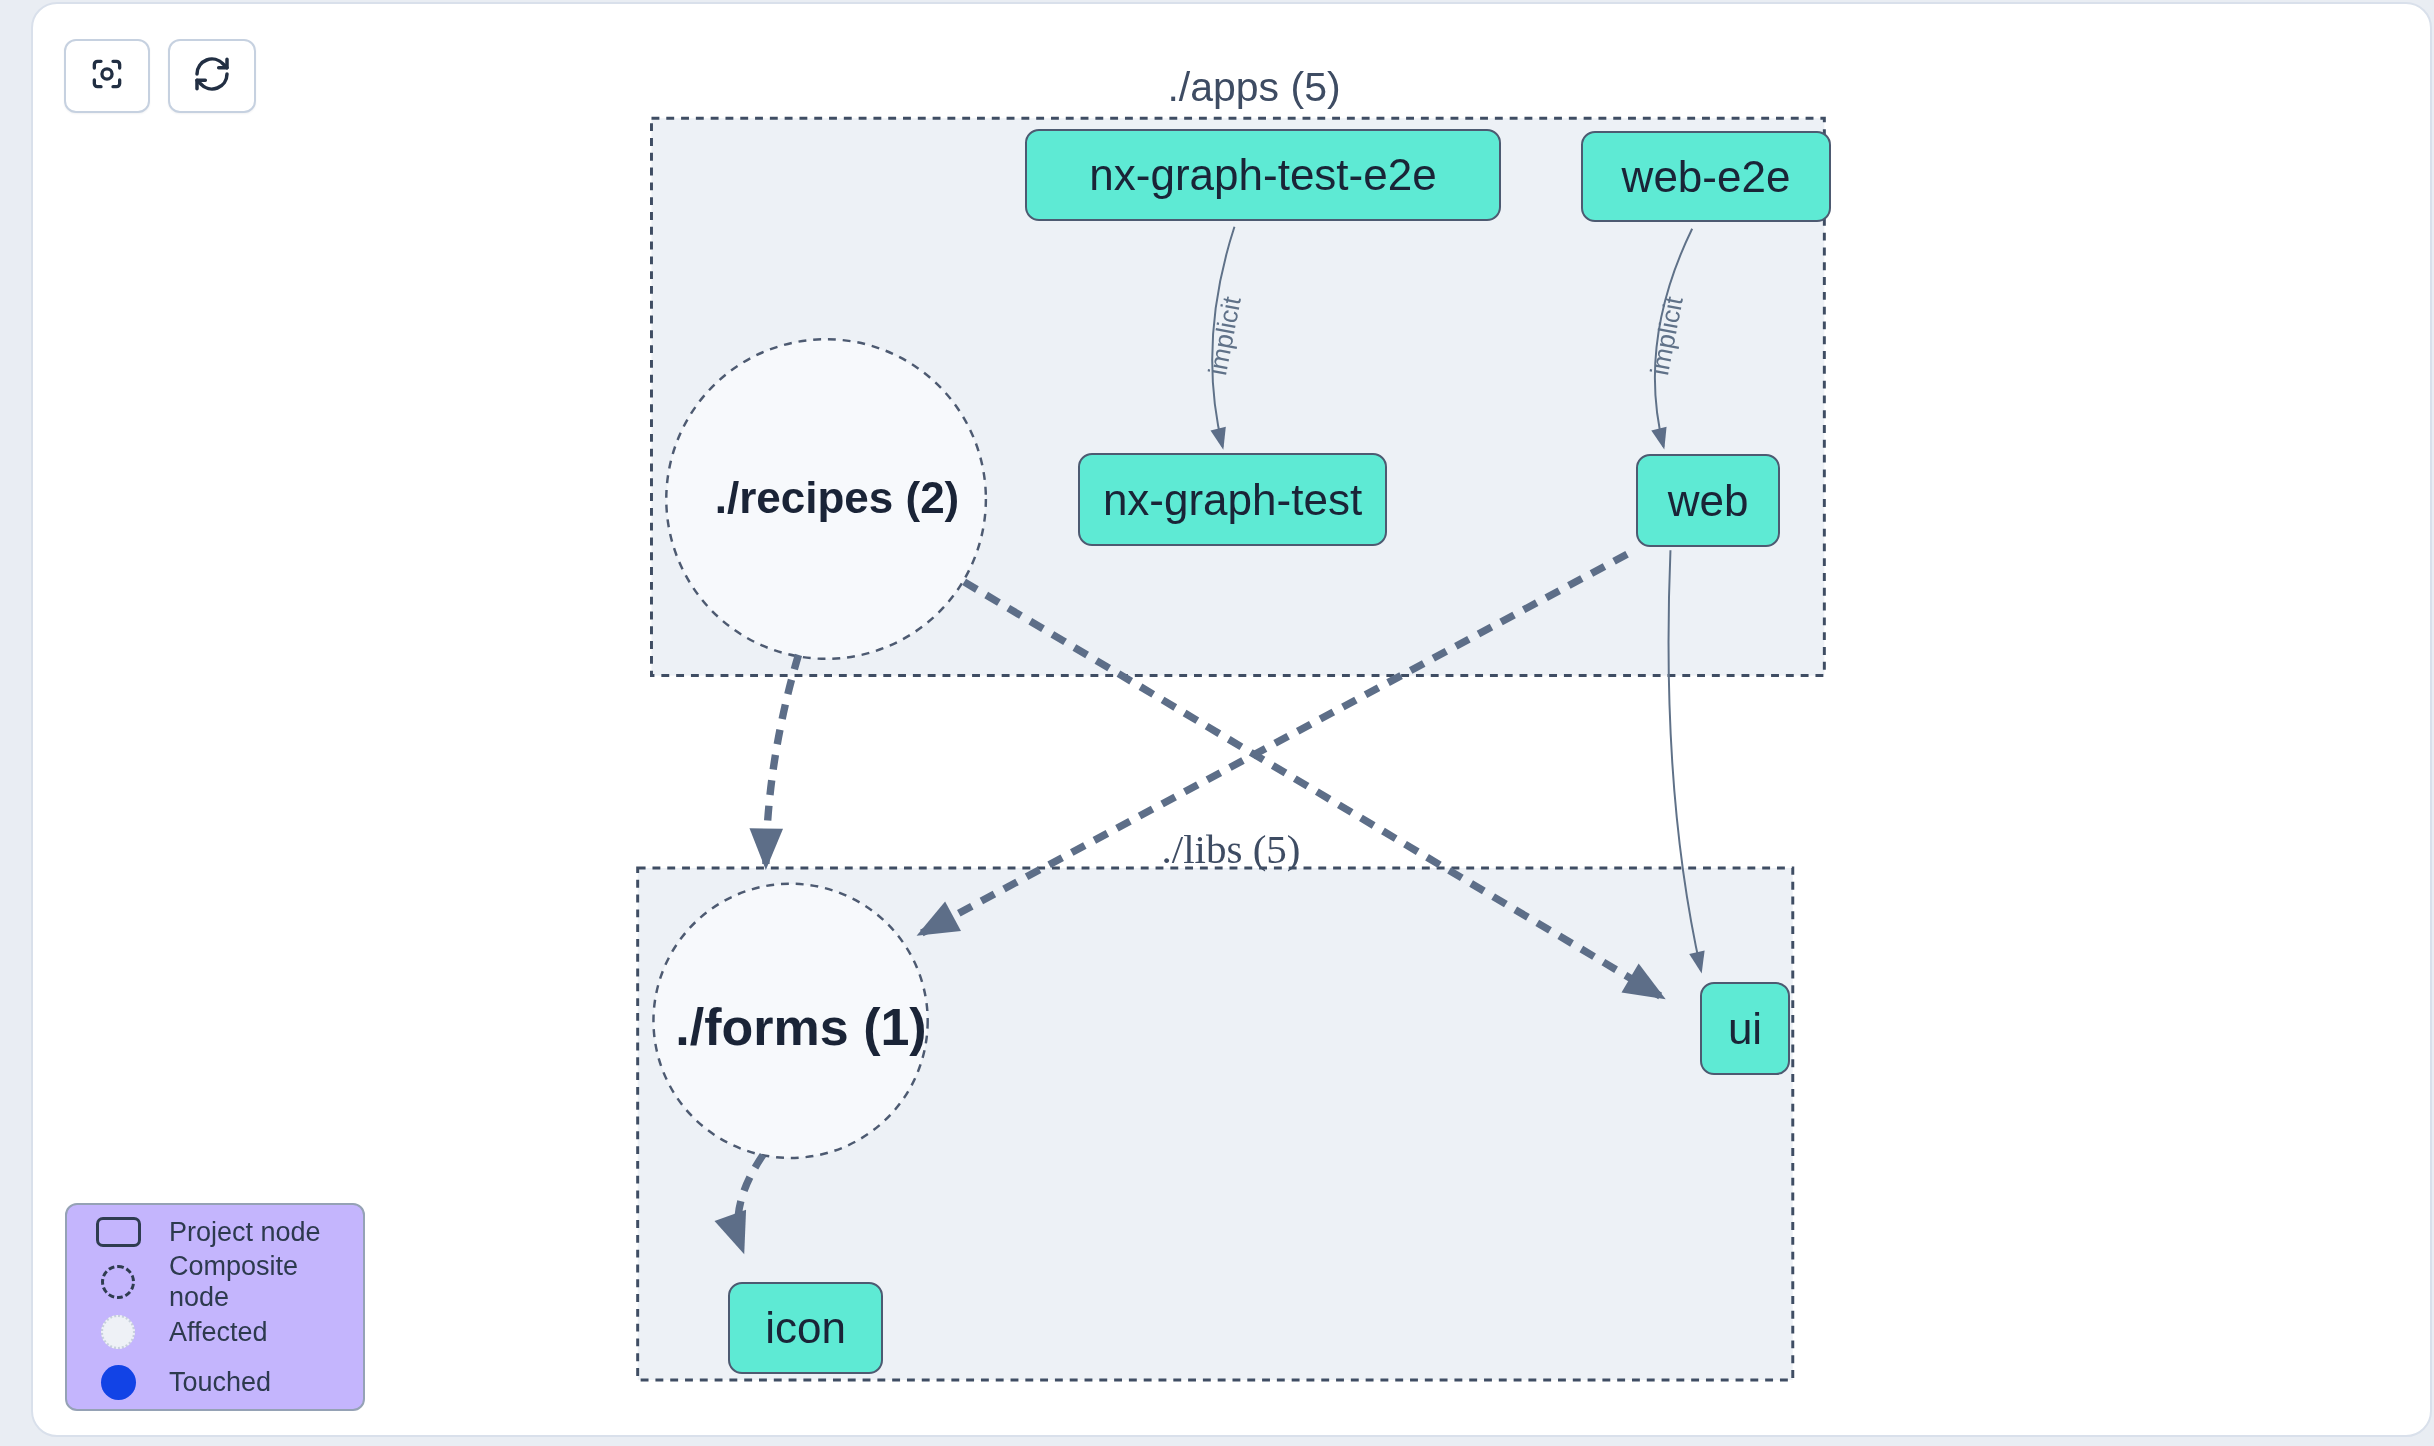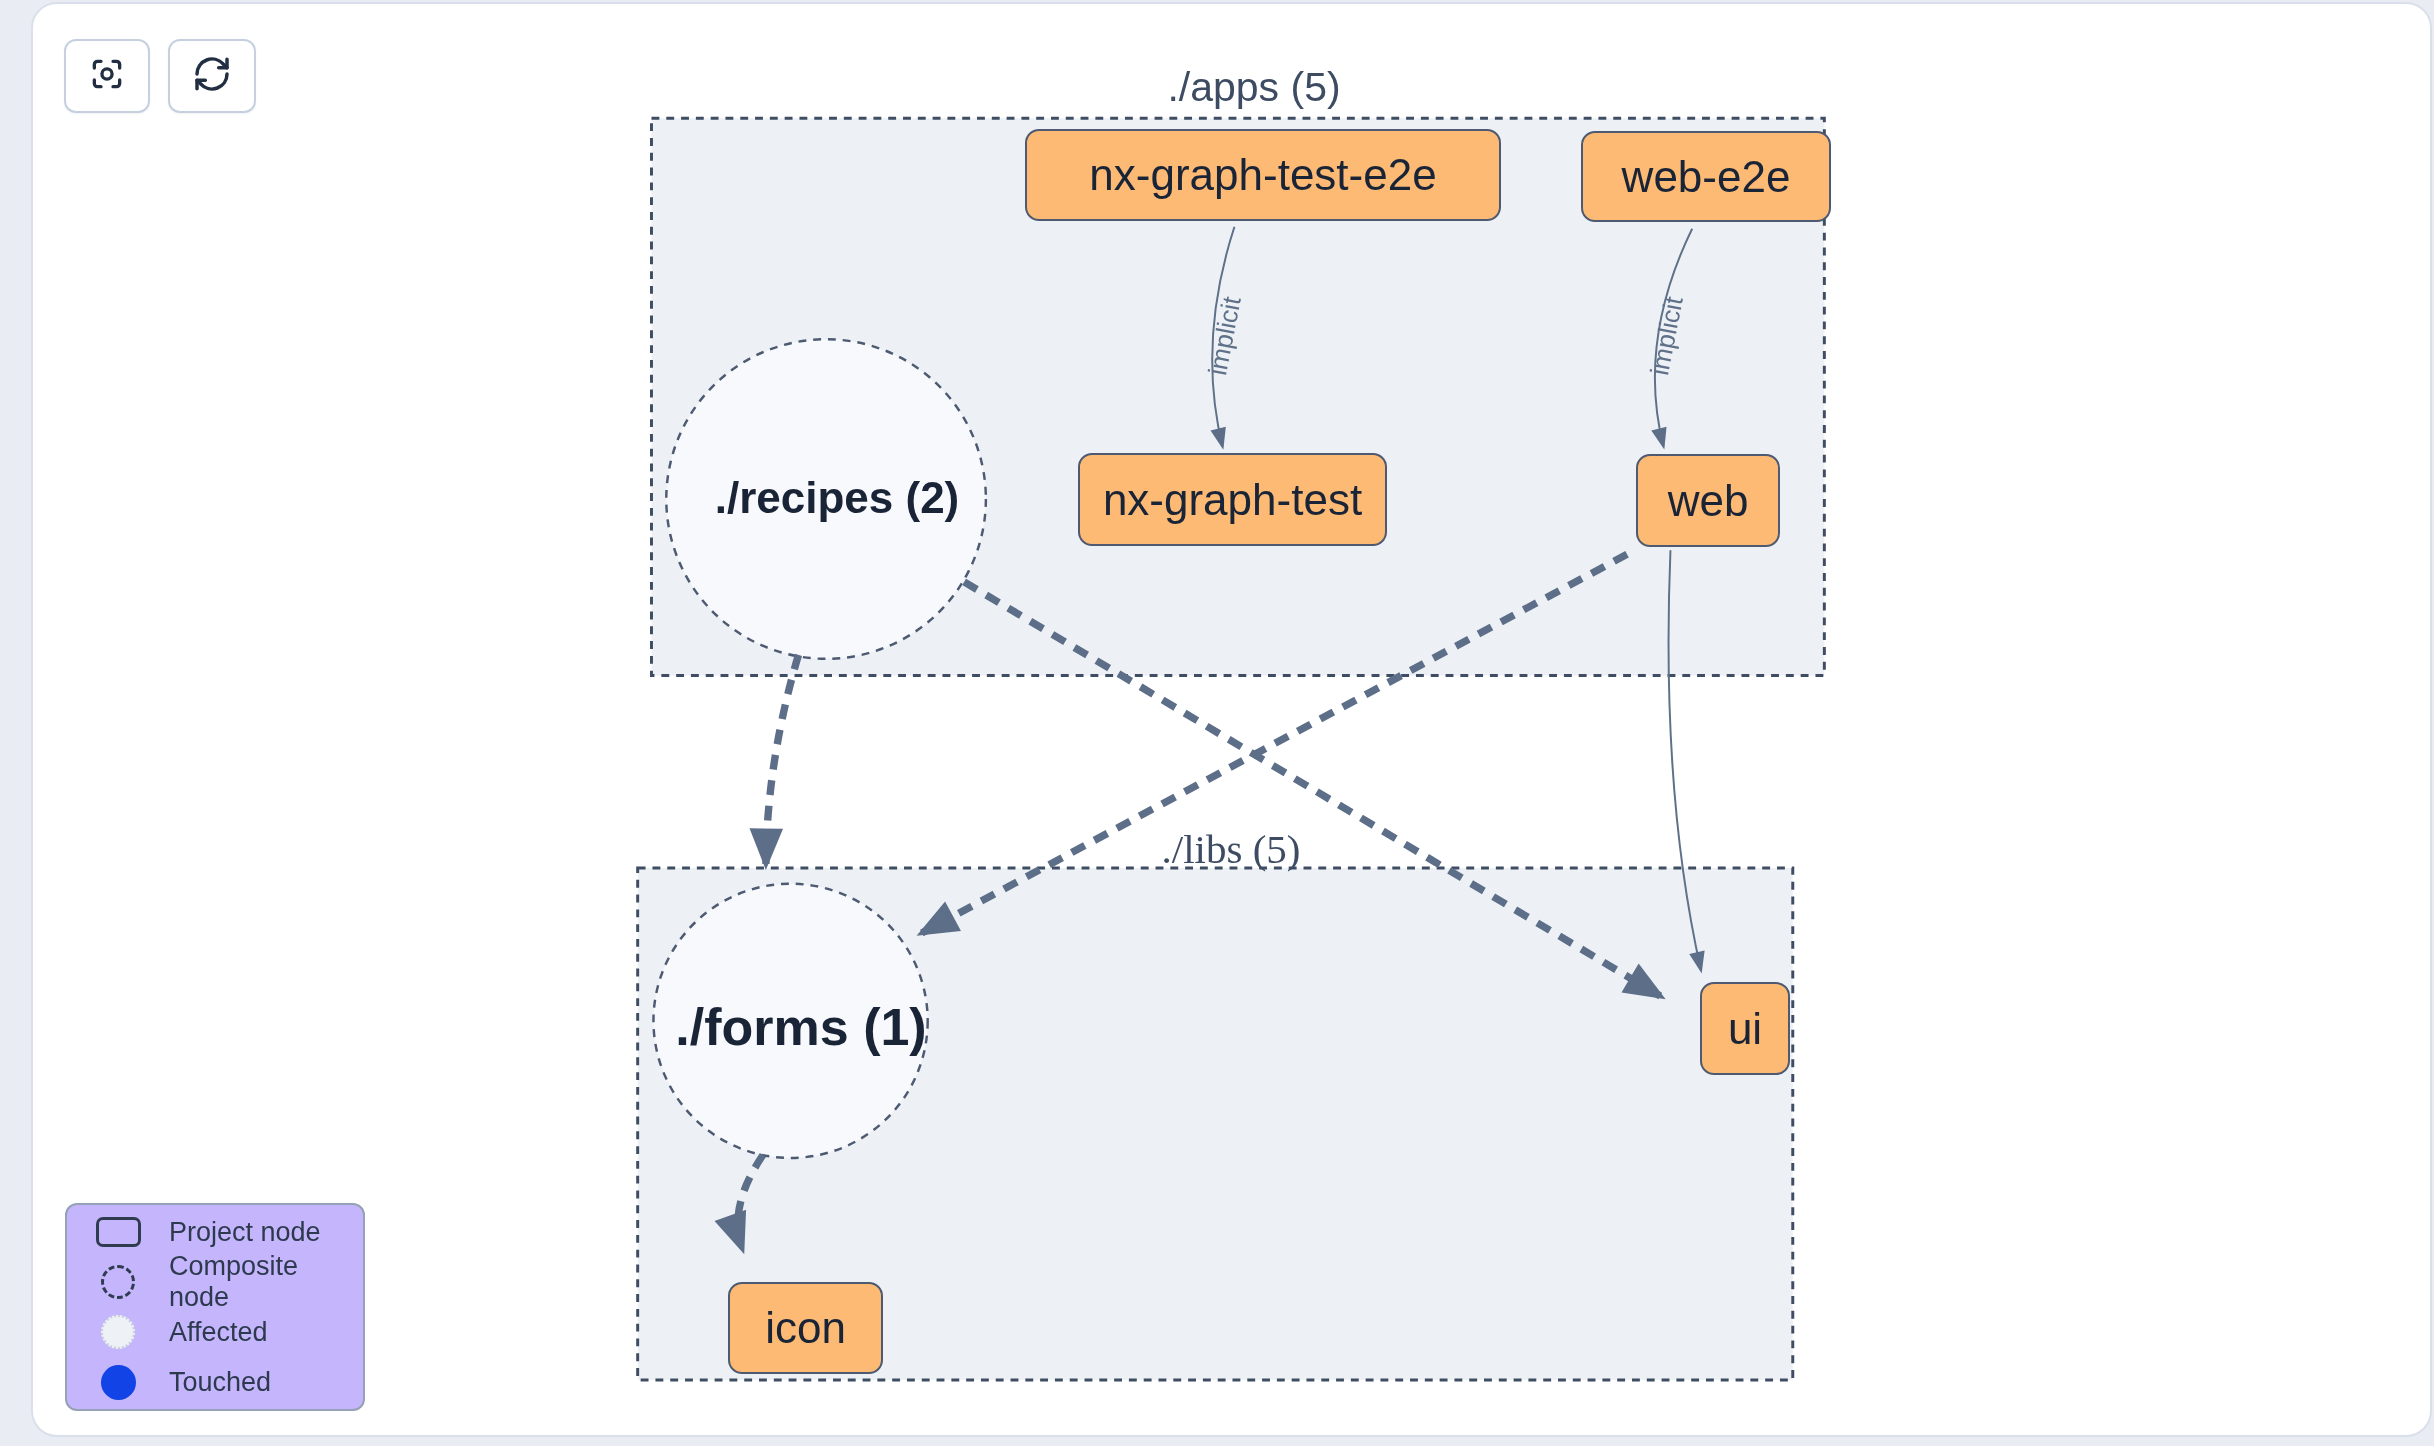--- a/index.html
+++ b/index.html
@@ -26,21 +26,21 @@
   .tool-btn svg{stroke:#222f43;fill:none;stroke-width:2.1;stroke-linecap:round;stroke-linejoin:round;}
 
   
   .group-title{
     position:absolute;transform:translateX(-50%);white-space:nowrap;
     font-size:41px;color:#3e4c63;z-index:5;
   }
 
   
   .node{
-    position:absolute;background:#fdba74;border:2px solid #4d5a71;border-radius:14px;
+    position:absolute;background:#5eead4;border:2px solid #4d5a71;border-radius:14px;
     display:flex;align-items:center;justify-content:center;
     font-size:44px;color:#1a2437;z-index:20;box-sizing:border-box;cursor:pointer;
   }
   
   .circle-label{
     position:absolute;transform:translate(-50%,-50%);white-space:nowrap;
     font-size:44px;color:#1a2437;z-index:20;font-weight:bold;
   }
   
   .edge-label{

